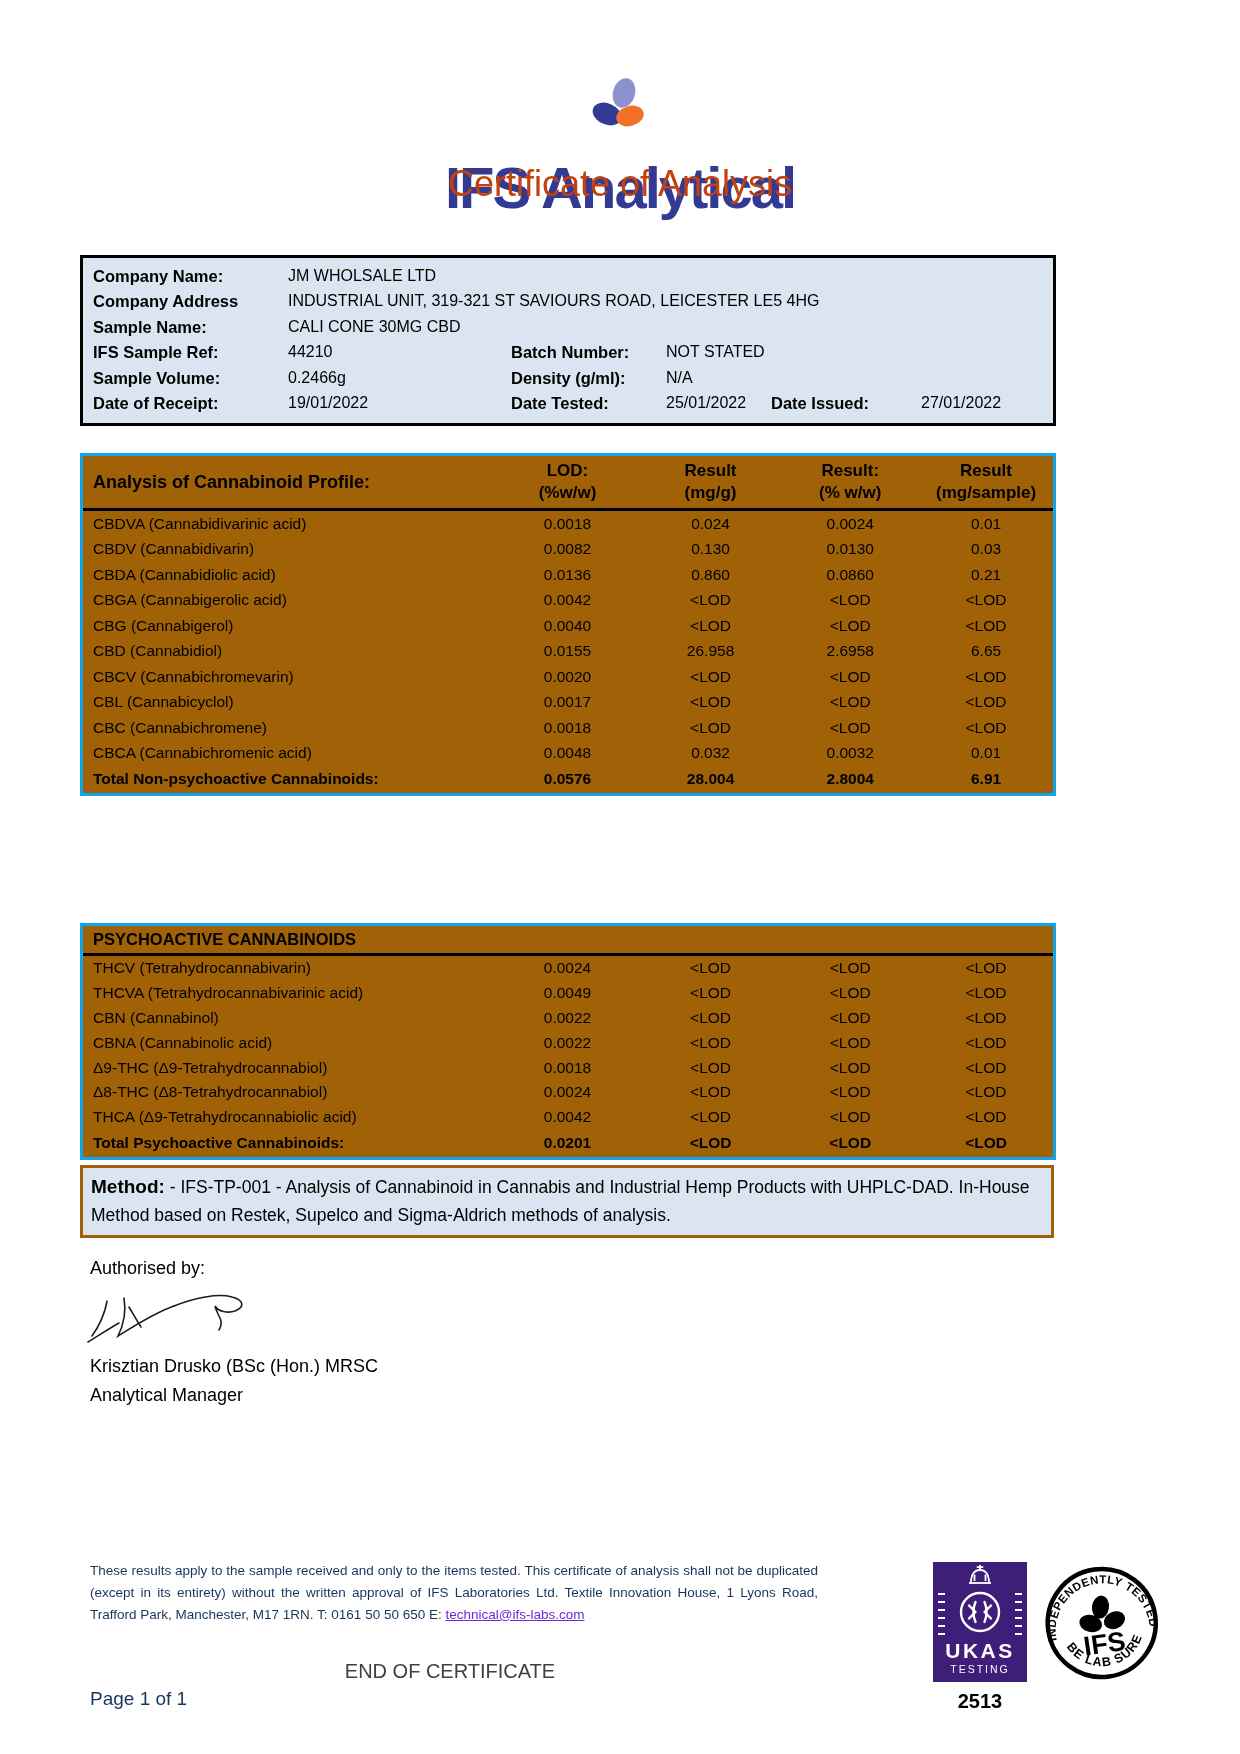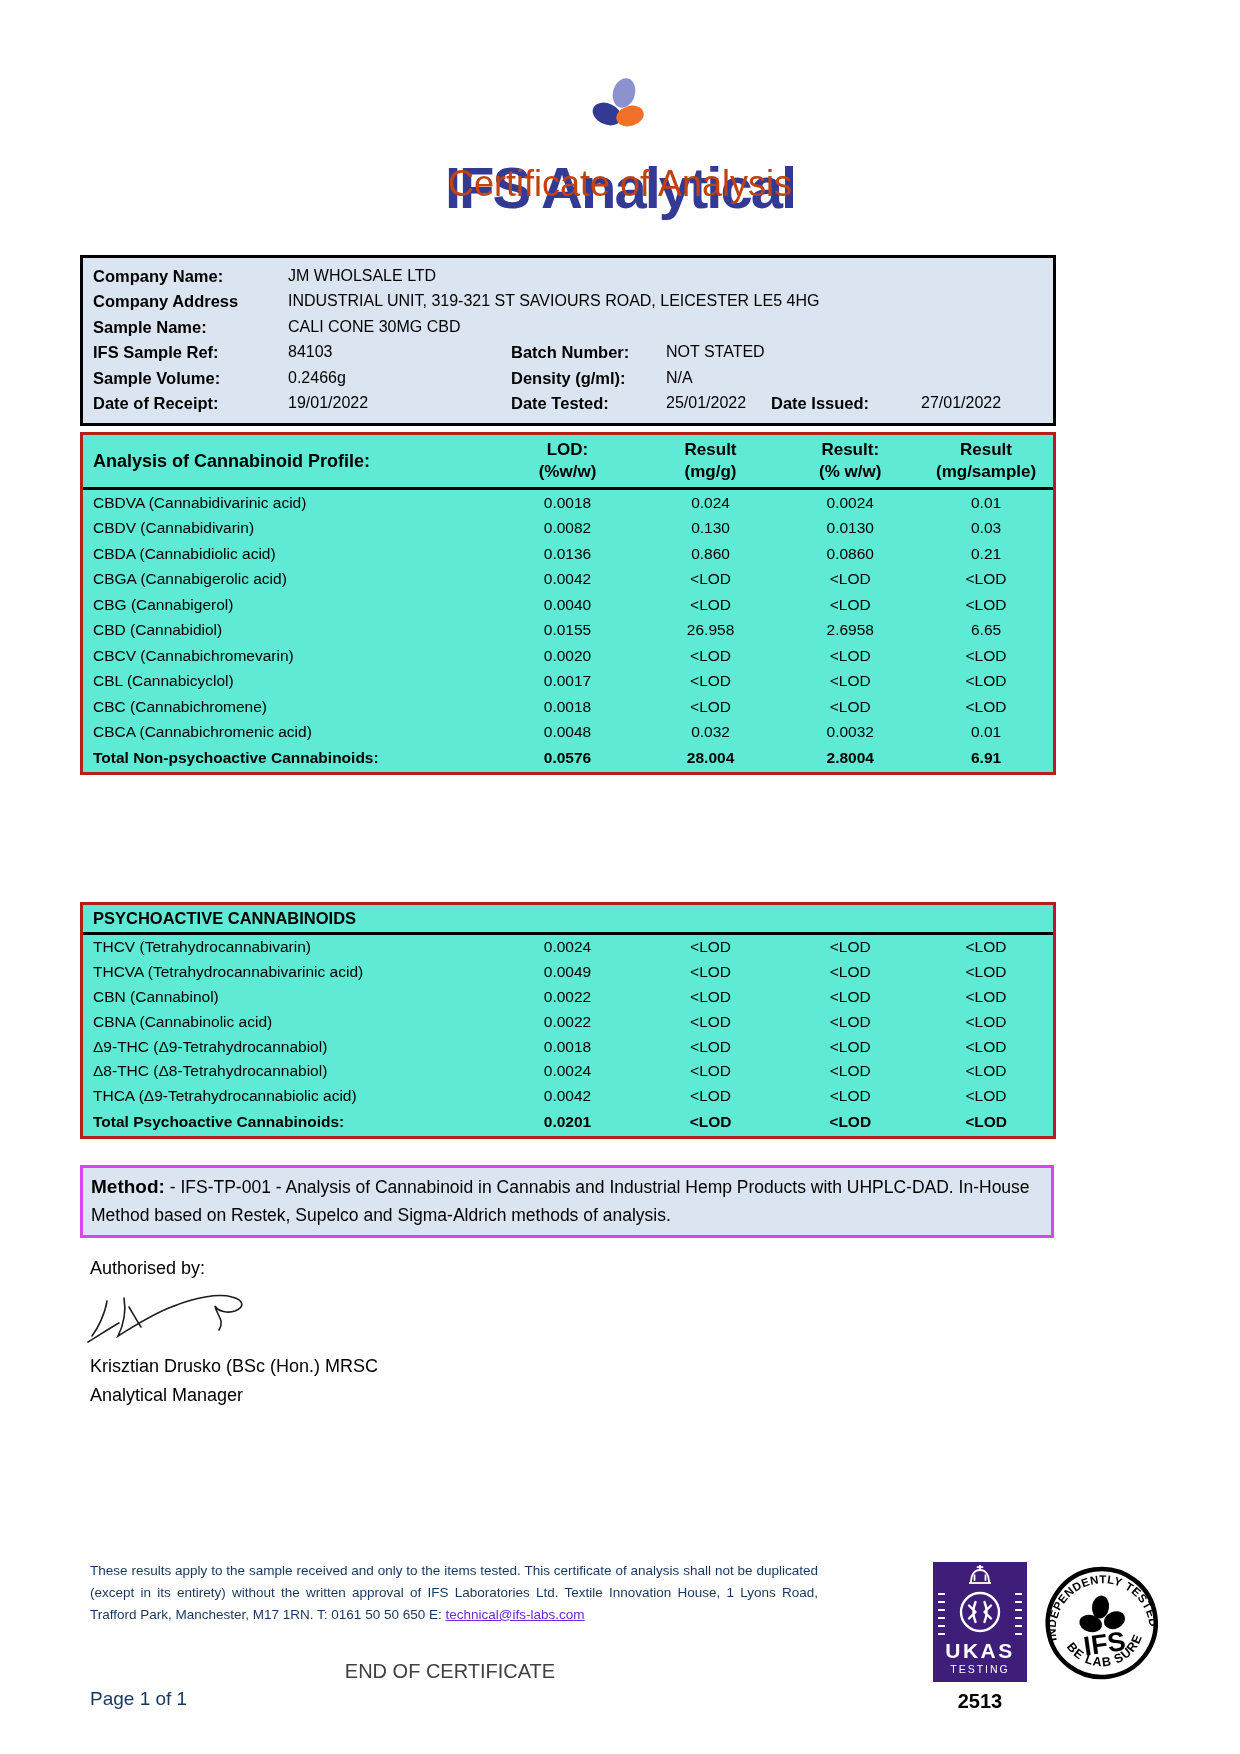--- a/index.html
+++ b/index.html
@@ -15,37 +15,37 @@
 
   
   .info-box{position:absolute;left:80px;top:255px;width:970px;background:#dbe5f1;
             border:3px solid #000;padding:5px 0 7px 0;}
   .info-row{position:relative;height:25.5px;font-size:16px;}
   .info-row span{position:absolute;top:50%;transform:translateY(-50%);white-space:nowrap;}
   .lbl{font-weight:bold;font-size:16.5px;}
   .p1{left:10px}.p2{left:205px}.p3{left:428px}.p4{left:583px}.p5{left:688px}.p6{left:838px}
 
   
-  .ptable{position:absolute;left:80px;width:970px;background:#5eead4;border:3px solid #b91c1c;}
+  .ptable{position:absolute;left:80px;width:970px;background:#a16207;border:3px solid #0ea5e9;margin-top:21px;}
   .t1{top:432px;} .t2{top:902px;}
   .thead{display:grid;grid-template-columns:42.5% 14.9% 14.6% 14.2% 13.8%;
          border-bottom:3px solid #000;padding:4px 0 3px 0;}
   .thead .c0{padding-left:10px;font-weight:bold;font-size:18px;display:flex;align-items:center;}
   .cn{text-align:center;font-weight:bold;font-size:17px;line-height:1.32;}
   .sec-h{font-weight:bold;font-size:16.5px;padding:4px 0 4px 10px;border-bottom:3px solid #000;}
   .trow{display:grid;grid-template-columns:42.5% 14.9% 14.6% 14.2% 13.8%;
         height:25.5px;align-items:center;font-size:15.5px;}
   .t2 .trow{height:24.8px;}
   .trow .name{padding-left:10px;white-space:nowrap;}
   .trow .num{text-align:center;}
   .trow.total{font-weight:bold;height:27px;}
 
   
   .method-box{position:absolute;left:80px;top:1165px;width:952px;background:#dbe5f1;
-              border:3px solid #d946ef;padding:5px 8px 7px 8px;font-size:17.5px;line-height:1.5;}
+              border:3px solid #a16207;padding:5px 8px 7px 8px;font-size:17.5px;line-height:1.5;}
   .method-label{font-weight:bold;font-size:19px;}
 
   
   .auth-label{position:absolute;left:90px;top:1258px;font-size:18px;}
   .signature{position:absolute;left:85px;top:1286px;}
   .auth-name{position:absolute;left:90px;top:1352px;font-size:18px;line-height:1.6;}
 
   
   .foot-text{position:absolute;left:90px;top:1560px;width:728px;font-size:13.5px;
              color:#17365d;text-align:justify;line-height:1.62;}
@@ -85,21 +85,21 @@
     <div class="info-row">
       <span class="lbl p1">Company Address</span>
       <span class="p2">INDUSTRIAL UNIT, 319-321 ST SAVIOURS ROAD, LEICESTER LE5 4HG</span>
     </div>
     <div class="info-row">
       <span class="lbl p1">Sample Name:</span>
       <span class="p2">CALI CONE 30MG CBD</span>
     </div>
     <div class="info-row">
       <span class="lbl p1">IFS Sample Ref:</span>
-      <span class="p2">84103</span>
+      <span class="p2">44210</span>
       <span class="lbl p3">Batch Number:</span>
       <span class="p4">NOT STATED</span>
     </div>
     <div class="info-row">
       <span class="lbl p1">Sample Volume:</span>
       <span class="p2">0.2466g</span>
       <span class="lbl p3">Density (g/ml):</span>
       <span class="p4">N/A</span>
     </div>
     <div class="info-row">

